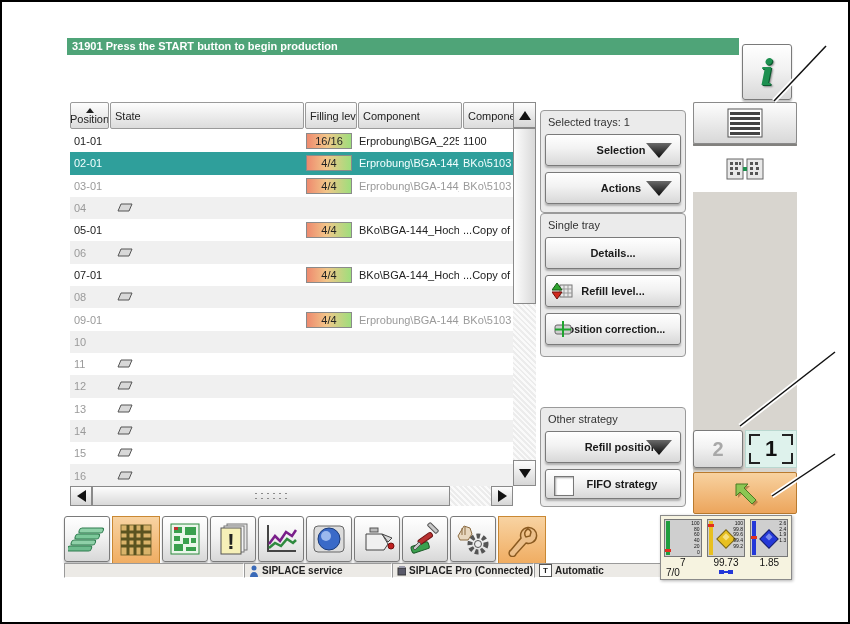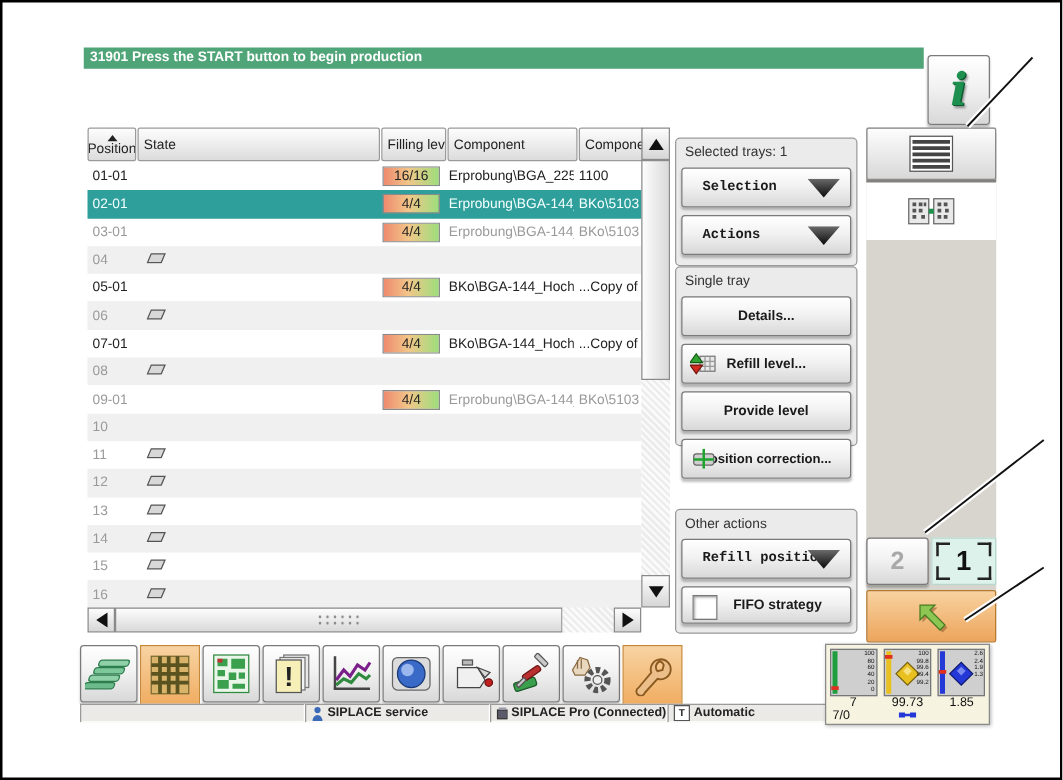--- a/index.html
+++ b/index.html
@@ -57,21 +57,21 @@
   .hthumb{position:absolute;left:22px;top:0;width:358px;height:20px;background:linear-gradient(#fdfdfd,#d9d9d9);
           border:1px solid #8a8a8a;box-sizing:border-box;display:flex;align-items:center;justify-content:center;}
   .grip{width:36px;height:10px;background-image:radial-gradient(#8a8a8a 1px,transparent 1.2px);background-size:6px 5px;}
   .htrack{position:absolute;left:380px;top:0;width:41px;height:20px;}
   
   .gbox{position:absolute;left:538px;width:146px;border:1px solid #9a9a9a;border-radius:4px;background:#ebebeb;
         box-sizing:border-box;padding:3px 4px;}
   .gbox .glabel{font-size:11px;color:#333;margin:2px 0 6px 3px;}
   .pbtn{position:relative;width:100%;height:32px;margin-bottom:6px;display:flex;align-items:center;justify-content:center;}
   .pbtn .ddtri{position:absolute;right:8px;top:8px;}
-  .pbtn.lefttext{justify-content:flex-start;padding-left:16px;font-family:Liberation Mono, monospace;}
+  .pbtn.lefttext{justify-content:center;padding-left:16px;}
   .pbtn .bicon{position:absolute;left:6px;}
   .chk{width:18px;height:18px;background:#fff;border:1px solid #777;box-shadow:inset 1px 1px 2px rgba(0,0,0,.35);
        position:absolute;left:8px;top:6px;}
   
   .tabcol{position:absolute;left:691px;top:100px;width:104px;height:410px;background:#d8d5cf;}
   .tab-list{position:absolute;left:0;top:0;width:104px;height:42px;display:flex;align-items:center;justify-content:center;
             background:linear-gradient(#fdfdfd,#d8d8d8);border:1px solid #8a8a8a;border-radius:2px;
             box-shadow:0 3px 0 rgba(60,60,60,.55);box-sizing:border-box;}
   .tab-grid{position:absolute;left:0;top:44px;width:104px;height:46px;background:#fff;display:flex;align-items:center;justify-content:center;}
   .pager2{position:absolute;left:691px;top:428px;width:50px;height:38px;display:flex;align-items:center;justify-content:center;
@@ -365,34 +365,31 @@
         <line x1="12" y1="3" x2="12" y2="15" stroke="#999"></line>
           <line x1="16" y1="3" x2="16" y2="15" stroke="#999"></line>
         <line x1="8" y1="7" x2="20" y2="7" stroke="#999"></line>
           <line x1="8" y1="11" x2="20" y2="11" stroke="#999"></line>
         <polygon points="5,1 10,8 0,8" fill="#2fa32f" stroke="#145a14"></polygon>
         <polygon points="5,17 10,10 0,10" fill="#d22a1e" stroke="#6e130c"></polygon>
       </svg>
       <span>Refill level...</span>
     </div>
     <div class="pbtn btn3d">
-      <span>Provide level</span>
-    </div>
-    <div class="pbtn btn3d">
       <svg class="bicon" width="22" height="16">
         <rect x="3" y="4" width="16" height="9" rx="2" fill="#cfcfcf" stroke="#666"></rect>
         <line x1="11" y1="0" x2="11" y2="16" stroke="#1fa32f" stroke-width="2"></line>
         <line x1="3" y1="8.5" x2="19" y2="8.5" stroke="#1fa32f" stroke-width="2"></line>
       </svg>
       <span style="font-size:10.5px">Position correction...</span>
     </div>
   </div>
 
   <div class="gbox" style="top:405px;height:100px">
-    <div class="glabel">Other actions</div>
+    <div class="glabel">Other strategy</div>
     <div class="pbtn btn3d lefttext">
       <span>Refill position</span>
       <svg class="ddtri" width="26" height="16">
           <polygon points="0,0 26,0 13,15" fill="url(#triGrad)"></polygon>
         </svg>
     </div>
     <div class="pbtn btn3d" style="height:30px">
       <span class="chk"></span>
       <span style="margin-left:18px">FIFO strategy</span>
     </div>

